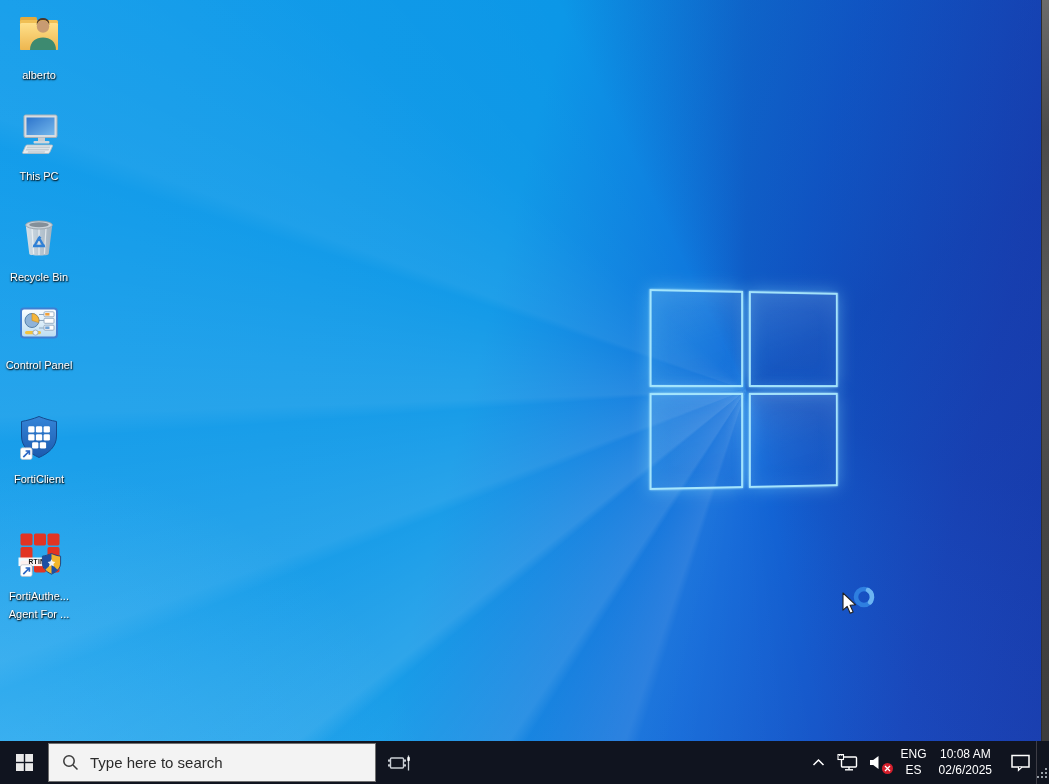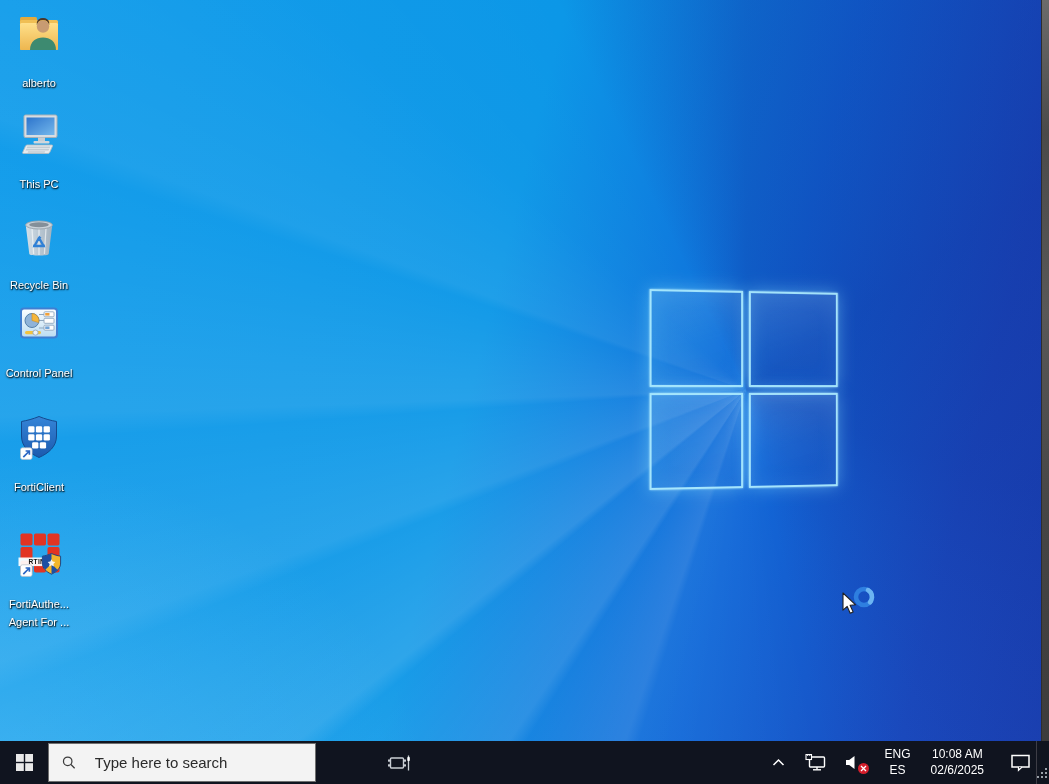--- a/index.html
+++ b/index.html
@@ -59,51 +59,51 @@
     background:linear-gradient(#6b6b6b, #4a4a4a 18%, #585858 42%, #454545 70%, #3c3c3c 100%);
     border-left:1px solid #2e2e2e;
   }
 
   
   .dicon {
     position:absolute; left:1px; width:76px; text-align:center; cursor:default;
   }
   .dicon .art { width:48px; height:48px; margin:0 auto; display:block; }
   .dicon .lbl {
-    display:block; margin-top:20px; font-size:11px; line-height:1.25; color:#fff;
+    display:block; margin-top:12px; font-size:11px; line-height:1.25; color:#fff;
     text-shadow:0 1px 2px rgba(0,0,0,0.9), 1px 1px 1px rgba(0,0,0,0.65);
   }
 
   
   .taskbar {
     position:absolute; left:0; right:0; bottom:0; height:43px;
     background:#10141f;
   }
   .startbtn {
     position:absolute; left:0; top:0; width:48px; height:100%;
     display:flex; align-items:center; justify-content:center;
   }
   .searchbox {
-    position:absolute; left:48px; top:2px; width:268px; height:39px;
+    position:absolute; left:48px; top:2px; width:328px; height:39px;
     background:#f3f3f3; border:1px solid #6f6f6f;
-    display:flex; align-items:center; padding-left:13px; gap:19px;
+    display:flex; align-items:center; padding-left:13px; gap:11px;
   }
   .searchbox input {
     border:none; outline:none; background:transparent;
     font-family:"Liberation Sans", sans-serif;
     font-size:15px; color:#111; width:270px;
   }
   .searchbox input::placeholder { color:#2b2b2b; opacity:1; }
   .taskview {
     position:absolute; left:376px; top:0; width:45px; height:100%;
     display:flex; align-items:center; justify-content:center;
   }
   .tray {
     position:absolute; right:16px; top:0; height:100%;
-    display:flex; align-items:center; gap:16px; color:#fff;
+    display:flex; align-items:center; gap:8px; color:#fff;
   }
   .tray .blk {
     display:flex; flex-direction:column; align-items:center; justify-content:center;
     font-size:12px; line-height:1.3; padding:0 2px; white-space:nowrap;
   }
   .volwrap { position:relative; width:22px; height:18px; }
   .volwrap .badge {
     position:absolute; right:-2px; bottom:-2px; width:11px; height:11px; border-radius:50%;
     background:#d41f2c; display:flex; align-items:center; justify-content:center;
   }

